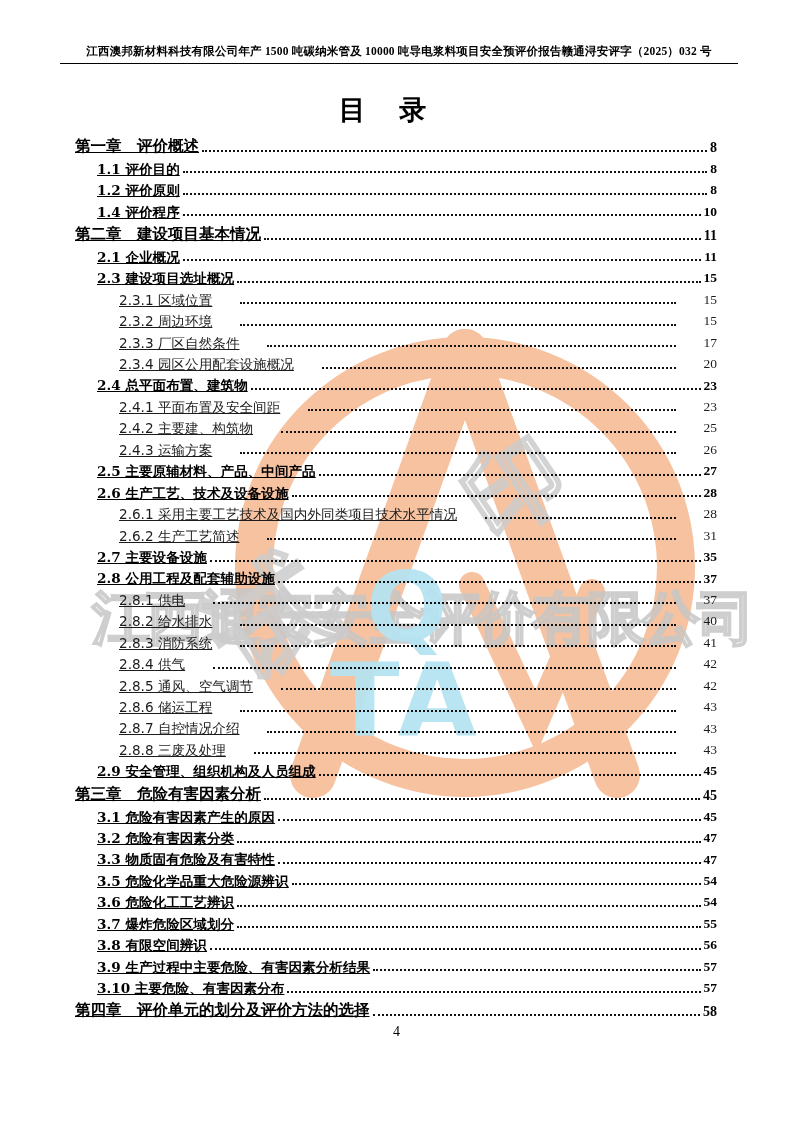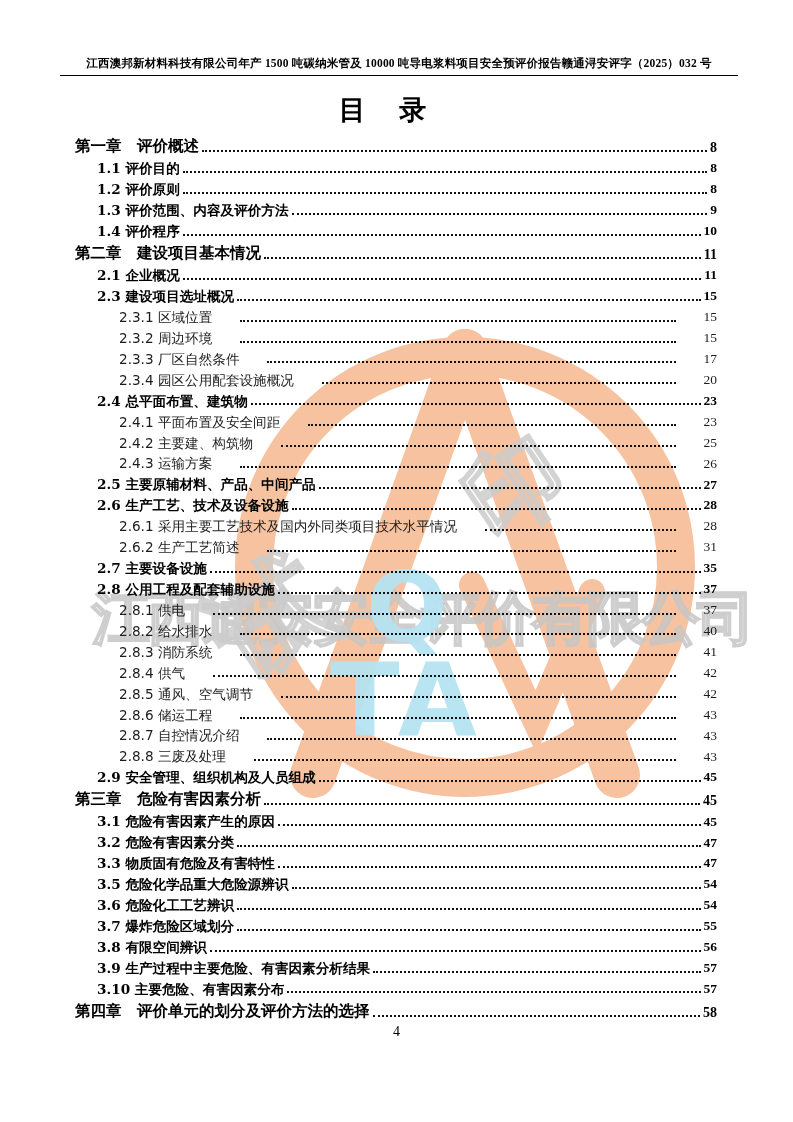--- a/index.html
+++ b/index.html
@@ -37,38 +37,38 @@
     font-size:96px;color:#b6e3f1;opacity:.95;line-height:1;
   }
   .wm-ta{
     position:absolute;left:330px;top:650px;
     font-family:"DejaVu Sans", sans-serif;font-weight:bold;
     font-size:102px;letter-spacing:6px;color:#b6e3f1;opacity:.95;line-height:1;
   }
   
   .content{position:absolute;inset:0;z-index:1;}
   .doc-header{
-    position:absolute;left:60px;right:55px;top:56px;
+    position:absolute;left:60px;right:55px;top:44px;
     font-family:"Liberation Serif", serif;
     font-weight:bold;font-size:11.5px;letter-spacing:.2px;
     text-align:center;white-space:nowrap;
     border-bottom:1.5px solid #000;padding-bottom:4px;
   }
   .doc-title{
     position:absolute;left:0;right:16px;top:92px;
     text-align:center;
     font-family:"DejaVu Sans", sans-serif;
     font-weight:bold;font-size:27px;letter-spacing:12px;
   }
   .toc{
     position:absolute;left:75px;top:137px;width:642px;height:884px;
     display:flex;flex-direction:column;justify-content:space-between;
   }
   .row{display:flex;align-items:flex-end;line-height:1.22;}
-  .row .t{white-space:pre;flex:0 0 auto;}
+  .row .t{white-space:pre;flex:0 0 auto;text-decoration:underline;}
   .row .leader{flex:1 1 auto;border-bottom:2px dotted #111;margin:0 3px 4px 3px;min-width:10px;}
   .row .p{flex:0 0 auto;font-family:"Liberation Serif", serif;}
   .row.chapter{font-family:"DejaVu Sans", sans-serif;font-weight:bold;font-size:15.5px;}
   .row.chapter .p{font-weight:bold;font-size:14px;}
   .row.l2{font-family:"DejaVu Serif", serif;font-weight:bold;font-size:13.6px;padding-left:22px;}
   .row.l2 .p{font-weight:bold;font-size:13.5px;}
   .row.l3{font-family:"DejaVu Sans", sans-serif;font-weight:400;font-size:13.6px;color:#1c1c1c;padding-left:44px;gap:25px;}
   .row.l3 .p{font-weight:400;font-size:13.5px;}
   .doc-footer{
     position:absolute;left:0;right:0;top:1024px;text-align:center;
@@ -111,25 +111,20 @@
     <span class="t">1.1 评价目的</span>
     <span class="leader"></span>
     <span class="p">8</span>
   </div>
         <div class="row l2">
     <span class="t">1.2 评价原则</span>
     <span class="leader"></span>
     <span class="p">8</span>
   </div>
         <div class="row l2">
-    <span class="t">1.3 评价范围、内容及评价方法</span>
-    <span class="leader"></span>
-    <span class="p">9</span>
-  </div>
-        <div class="row l2">
     <span class="t">1.4 评价程序</span>
     <span class="leader"></span>
     <span class="p">10</span>
   </div>
         <div class="row chapter">
     <span class="t">第二章　建设项目基本情况</span>
     <span class="leader"></span>
     <span class="p">11</span>
   </div>
         <div class="row l2">

